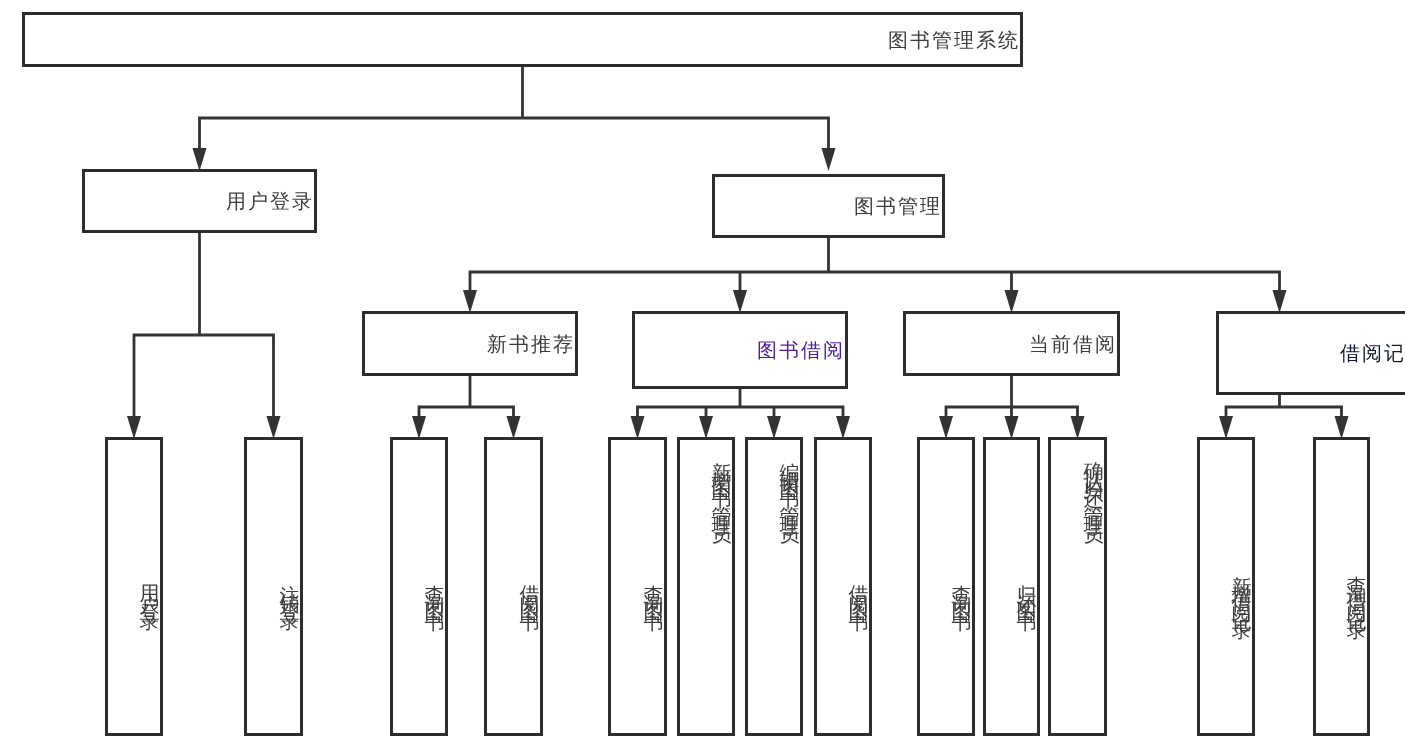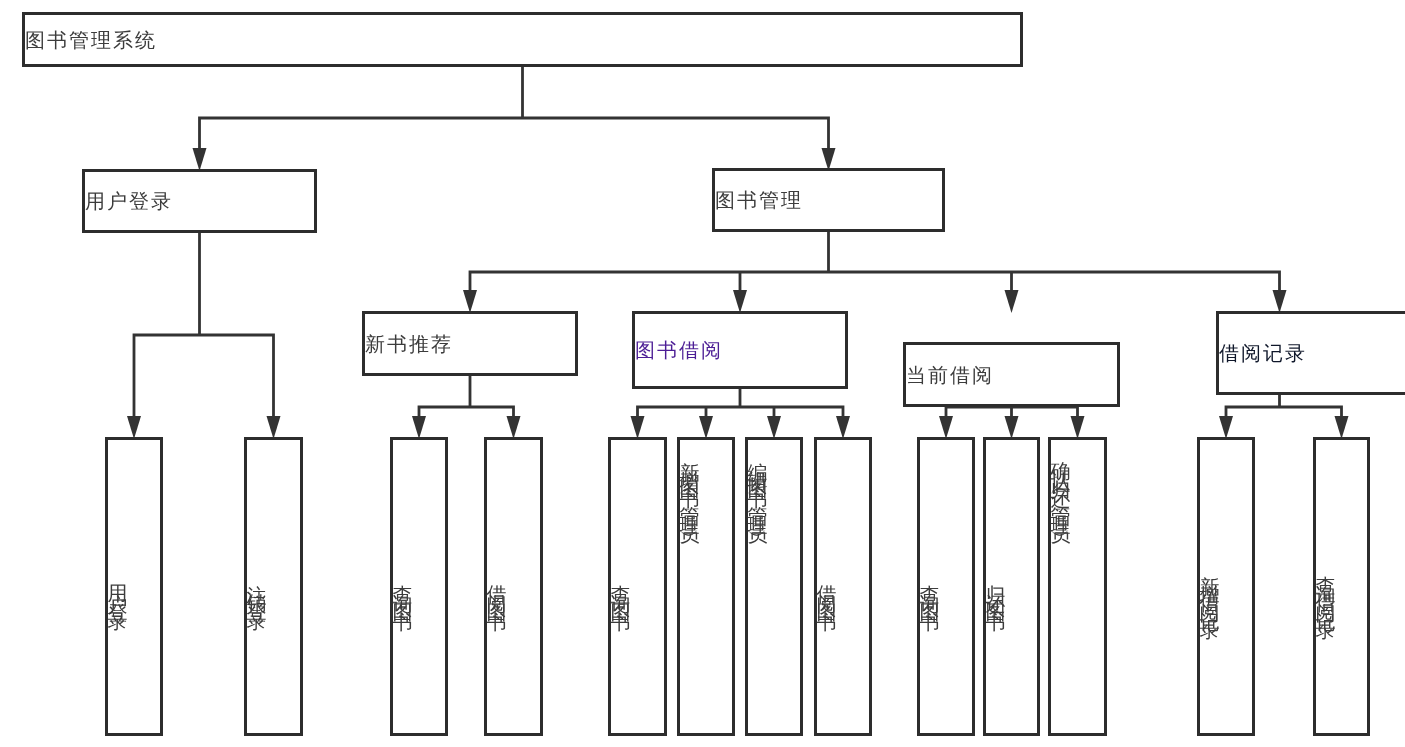--- a/index.html
+++ b/index.html
@@ -3,21 +3,21 @@
 <meta charset="utf-8">
 <style>
   html,body{margin:0;padding:0;background:#fff;}
   .stage{
     position:relative;width:1405px;height:747px;overflow:hidden;
     background:#fff;font-family:"Liberation Sans","DejaVu Sans",sans-serif;
   }
   .edges{position:absolute;left:0;top:0;width:1405px;height:747px;}
   .node{
     position:absolute;box-sizing:border-box;background:#fff;
-    border:3px solid #2d2d2d;display:flex;justify-content:flex-start;
+    border:3px solid #2d2d2d;display:flex;justify-content:flex-end;
     color:#3c3c3c;font-size:20px;line-height:1;z-index:2;
   }
   .node.h{align-items:center;letter-spacing:2px;}
   .node.v,.node.v-top{align-items:center;}
   .node.v-top{align-items:flex-start;}
   .node .vtxt{
     writing-mode:vertical-rl;text-orientation:mixed;
     letter-spacing:9px;line-height:1;
   }
   .node.v-top .vtxt{padding-top:6px;}
@@ -54,30 +54,30 @@
       <polygon points="1219,416 1233,416 1226,439" fill="#333333"></polygon>
       <polygon points="1334.5,416 1348.5,416 1341.5,439" fill="#333333"></polygon>
     </svg>
   <div id="nodes">
       <div class="node h" style="left: 22px; top: 12px; width: 1001px; height: 55px; border-color: rgb(45, 45, 45); color: rgb(60, 60, 60);">
         <span>图书管理系统</span>
       </div>
       <div class="node h" style="left: 82px; top: 169px; width: 235px; height: 64px; border-color: rgb(45, 45, 45); color: rgb(60, 60, 60);">
         <span>用户登录</span>
       </div>
-      <div class="node h" style="left: 712px; top: 168px; width: 233px; height: 64px; border-color: rgb(45, 45, 45); color: rgb(60, 60, 60);">
+      <div class="node h" style="left: 712px; top: 174px; width: 233px; height: 64px; border-color: rgb(45, 45, 45); color: rgb(60, 60, 60);">
         <span>图书管理</span>
       </div>
       <div class="node h" style="left: 362px; top: 311px; width: 216px; height: 65px; border-color: rgb(45, 45, 45); color: rgb(60, 60, 60); font-family: Liberation Serif, serif;">
         <span>新书推荐</span>
       </div>
       <div class="node h" style="left: 632px; top: 311px; width: 216px; height: 78px; border-color: rgb(45, 45, 45); color: #4c1d95;">
         <span>图书借阅</span>
       </div>
-      <div class="node h" style="left: 903px; top: 311px; width: 217px; height: 65px; border-color: rgb(45, 45, 45); color: rgb(60, 60, 60); margin-top: 31px;">
+      <div class="node h" style="left: 903px; top: 311px; width: 217px; height: 65px; border-color: rgb(45, 45, 45); color: rgb(60, 60, 60);">
         <span>当前借阅</span>
       </div>
       <div class="node h" style="left: 1172px; top: 311px; width: 215px; height: 84px; border-color: rgb(45, 45, 45); color: #0f172a; margin-left: 44px;">
         <span>借阅记录</span>
       </div>
       <div class="node v" style="left: 105px; top: 437px; width: 58px; height: 299px; border-color: rgb(45, 45, 45); color: rgb(60, 60, 60);">
         <span class="vtxt">用户登录</span>
       </div>
       <div class="node v" style="left: 244px; top: 437px; width: 59px; height: 299px; border-color: rgb(45, 45, 45); color: rgb(60, 60, 60);">
         <span class="vtxt">注销登录</span>

